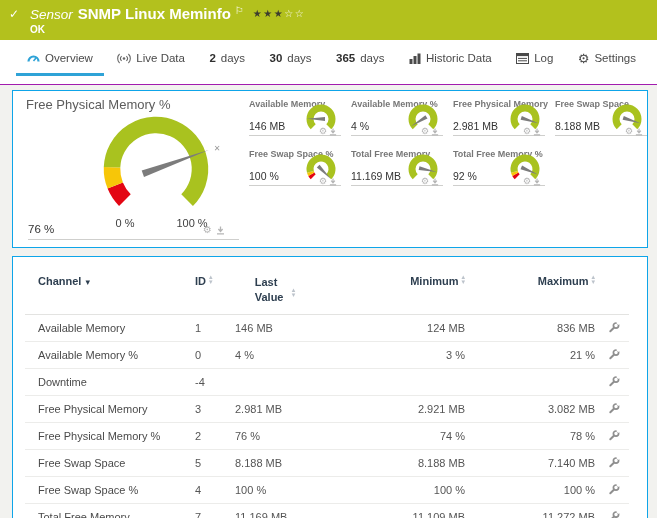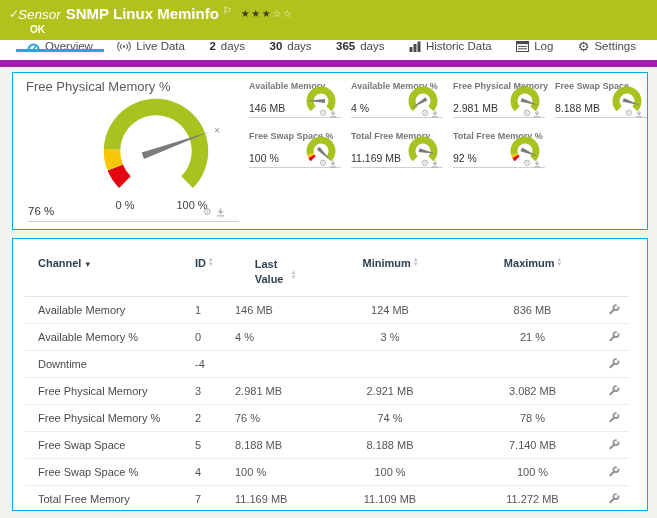--- a/index.html
+++ b/index.html
@@ -2,32 +2,32 @@
 <html><head>
 <meta charset="utf-8">
 <style>
   *{margin:0;padding:0;box-sizing:border-box}
   html,body{width:657px;height:518px}
   body{font-family:"Liberation Sans","DejaVu Sans",sans-serif;background:#f2f2ef;overflow:hidden}
 
   
   .topbar{height:40px;background:#b3c11d;color:#fff;position:relative;padding-top:5px}
   .check{position:absolute;left:9px;top:7px;font-size:12px;font-weight:bold}
-  .title-line{margin-left:18px;font-size:14px;white-space:nowrap}
+  .title-line{margin-left:30px;font-size:14px;white-space:nowrap}
   .kind{font-style:italic;margin-right:5px;font-size:13.5px}
   .sensor-title{font-weight:bold;font-size:15px}
   .flag{font-size:10px;vertical-align:top;margin-left:4px;opacity:.95}
   .stars{margin-left:9px;font-size:10px;letter-spacing:1.5px;vertical-align:2px}
   .star-filled{color:#3c3c2e}
   .star-empty{color:rgba(255,255,255,.9)}
   .status{margin-left:30px;font-size:10px;font-weight:bold;margin-top:2px}
 
   
-  .tabs{height:27px;background:#fff;display:flex;align-items:stretch;justify-content:space-between;
-        padding:0 18px 8px 24px;border-bottom:7px solid #a21caf;font-size:11.5px;color:#4a4a4a}
+  .tabs{height:45px;background:#fff;display:flex;align-items:stretch;justify-content:space-between;
+        padding:0 18px 8px 24px;border-bottom:1px solid #a21caf;font-size:11.5px;color:#4a4a4a}
   .tab{display:flex;align-items:center;gap:5px;position:relative;cursor:pointer;padding:0 3px;white-space:nowrap}
   .tab.active::after{content:"";position:absolute;left:-8px;right:-8px;bottom:0;height:3px;background:#2fa3d7}
   .tab .num{font-weight:bold;color:#2f2f2f}
   .gear-glyph{font-size:13px;color:#4a4a4a;line-height:1}
 
   
   main{padding:5px 9px 0 12px}
   .panel{background:#fff;border:1px solid #0ea5e9}
   .gauges-panel{height:158px;position:relative;margin-bottom:8px}
   .table-panel{height:273px;padding:12px 18px 0 12px}
@@ -52,21 +52,21 @@
   .sg-line{position:absolute;left:0;right:0;top:38px;border-top:1px solid #cfcfcd}
   .sg-icons{position:absolute;right:4px;top:30px;display:flex;gap:2px;align-items:center}
   .mini-gear{font-size:9px;color:#b5b5b5;line-height:1;cursor:pointer}
 
   
   table{width:100%;border-collapse:collapse;table-layout:fixed;font-size:11px;color:#555}
   thead th{color:#2e3f50;font-weight:bold;padding:6px 0 9px;vertical-align:top;border-bottom:1px solid #e3e3e1}
   tbody td{padding:5.5px 0;border-bottom:1px solid #ececea}
   .al{text-align:left;padding-left:13px}
   .ar{text-align:left;padding-right:12px}
-  .ar-s{text-align:center;padding-right:5px}
+  .ar-s{text-align:right;padding-right:5px}
   .ac{text-align:center}
   td.channel{color:#4a4a4a}
   .lv-label{display:inline-block;width:34px;white-space:normal;text-align:left;vertical-align:top;line-height:15px}
   .sort{display:inline-flex;flex-direction:column;margin-left:3px;line-height:4.5px;font-size:7px;color:#bcc3cb;vertical-align:top;cursor:pointer}
   .sort-active{font-size:9px;color:#2e3f50;margin-left:4px;cursor:pointer}
 </style>
 </head>
 <body>
 
 <header class="topbar">

